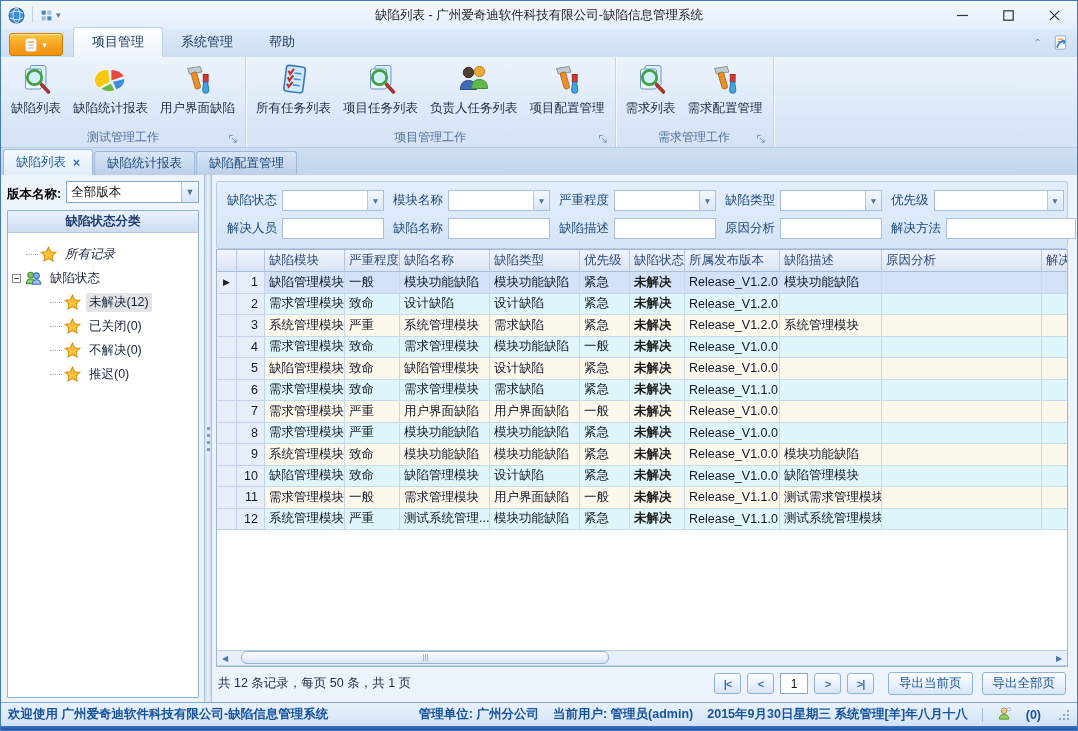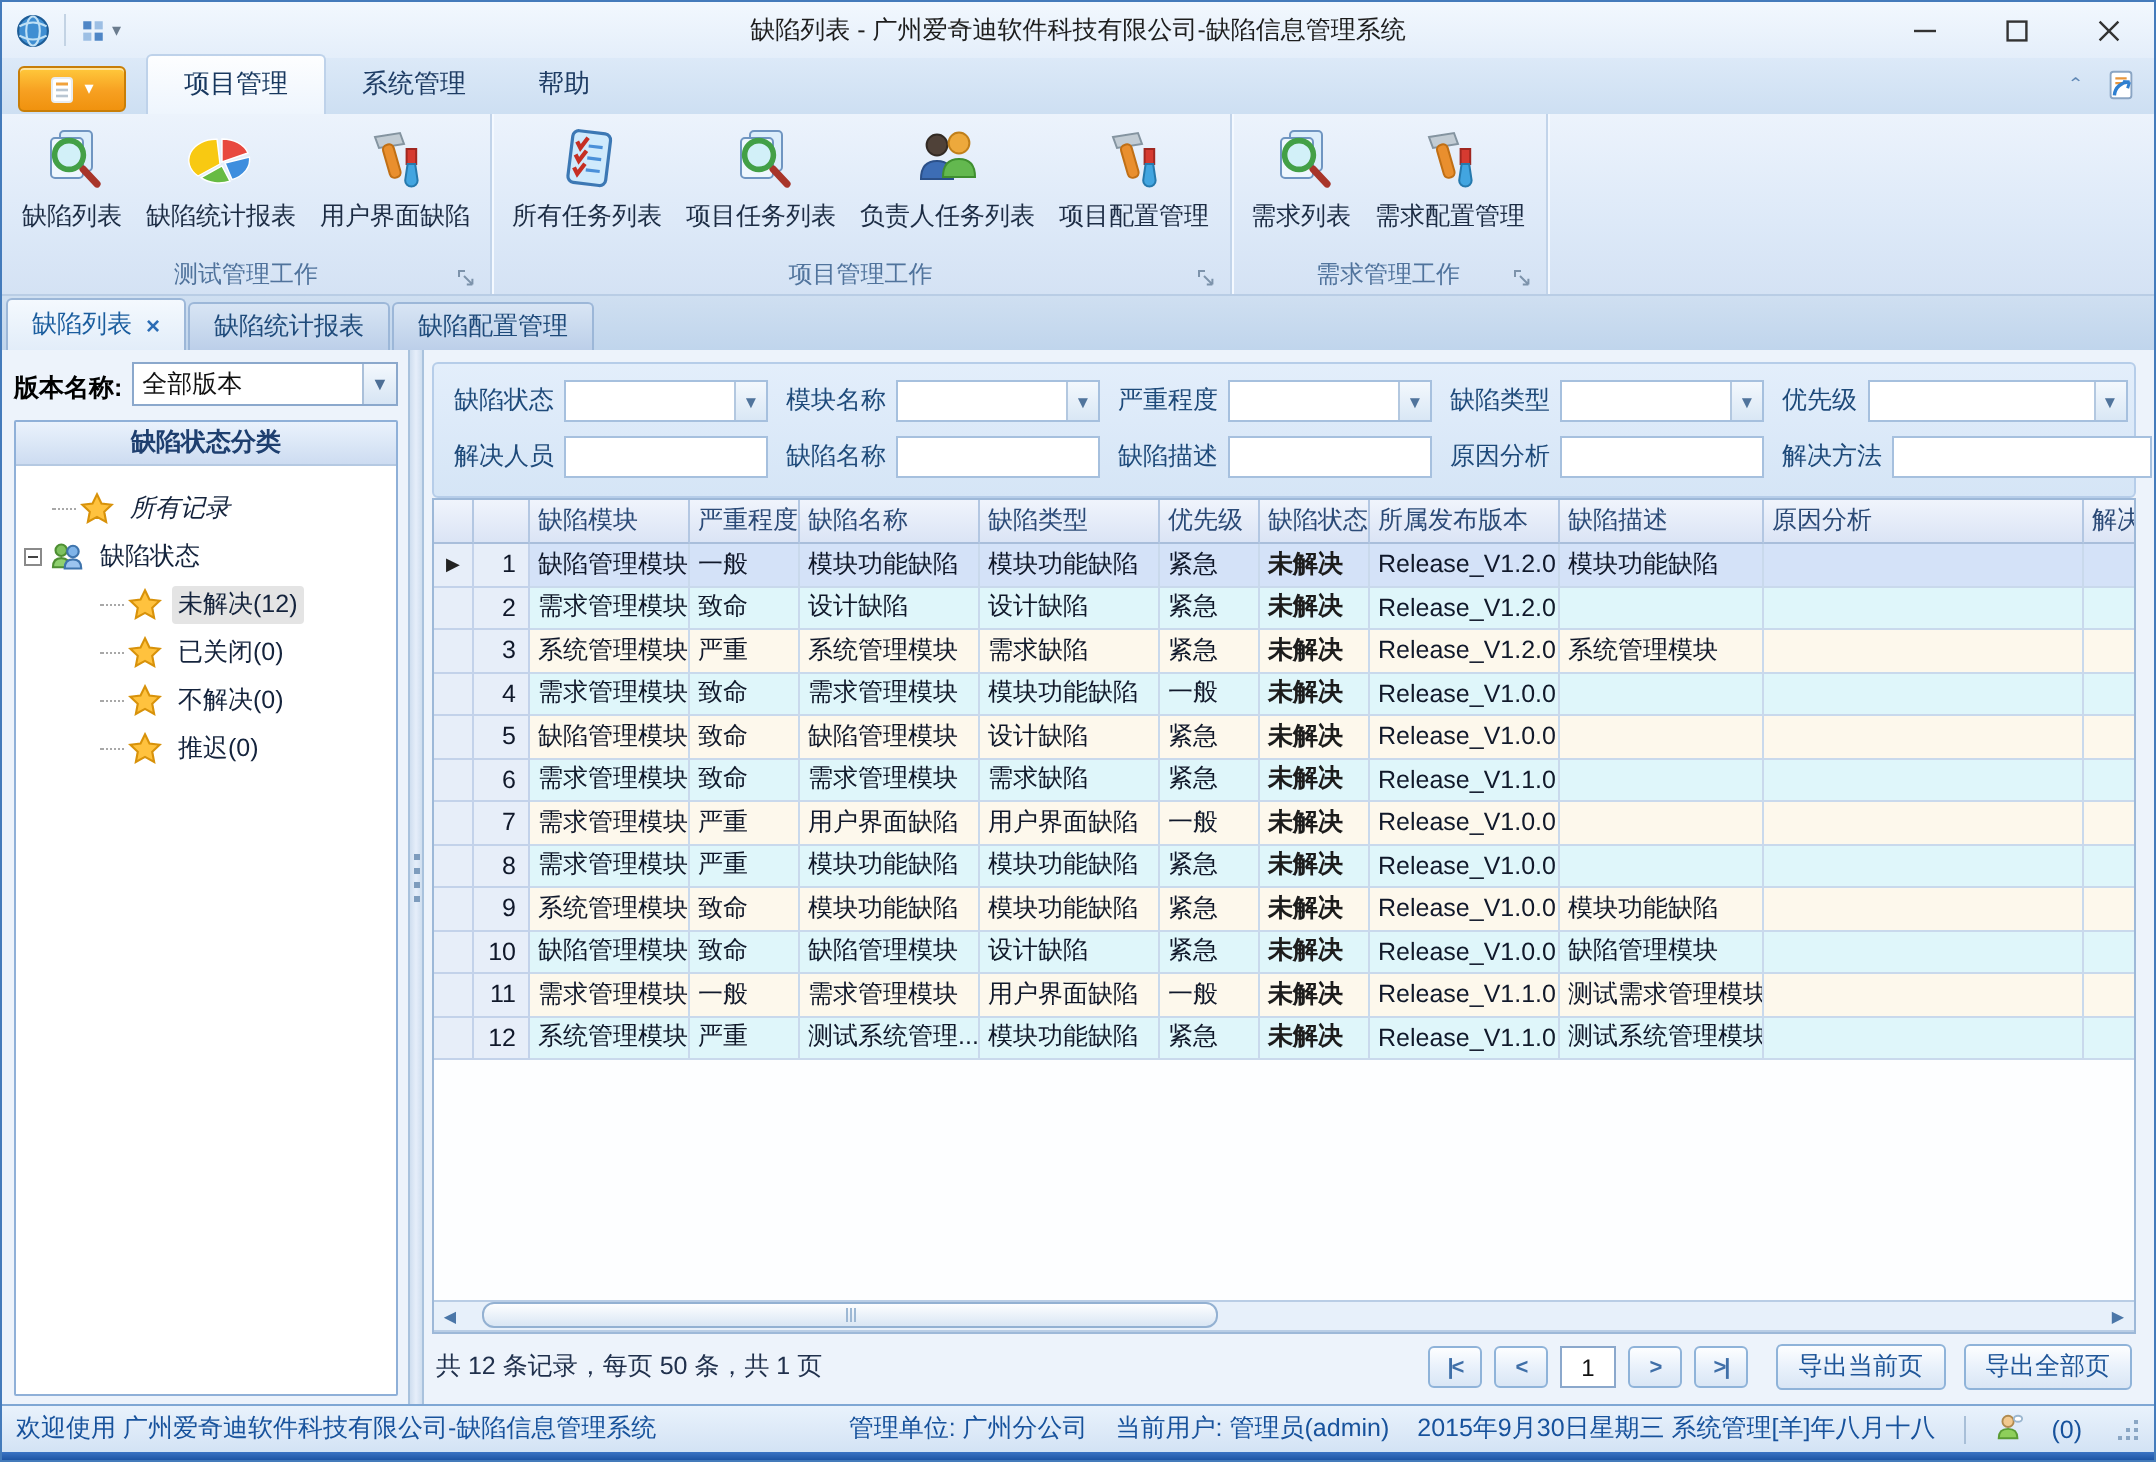--- a/index.html
+++ b/index.html
@@ -135,21 +135,21 @@
   .pager-info { color:#20304c; }
   .pager-nav { margin-left:auto; display:flex; align-items:center; gap:6px; }
   .pg-btn { width:27px; height:21px; font-size:11px; padding:0; color:#3f6fa8; font-weight:bold; letter-spacing:-1px; }
   .pg-input { width:28px; height:21px; border:1px solid #8ba8cc; background:#fff; text-align:center; font-size:12px; color:#111;
     font-family:inherit; }
   .pg-export { display:flex; gap:9px; margin-left:14px; }
   .pg-export .btn { padding:0 10px; }
 
   
   .statusbar { height:28px; flex:none; border-top:1px solid #7fa7d4; background:linear-gradient(#e9f2fc,#cfe0f3);
-    display:flex; align-items:center; padding:0 8px 4px 7px; position:relative; font-weight:normal; color:#17529c; }
+    display:flex; align-items:center; padding:0 8px 4px 7px; position:relative; font-weight:bold; color:#17529c; }
   .statusbar::after { content:""; position:absolute; left:0; right:0; bottom:0; height:4px;
     background:linear-gradient(#3a74c4,#1e55a4); }
   .sb-right { margin-left:auto; display:flex; align-items:center; gap:14px; }
   .sb-sep { width:1px; height:14px; background:#a8bfd8; }
   .sb-user-icon svg { width:15px; height:15px; }
   .sb-grip { display:flex; flex-direction:column; gap:2px; margin-left:4px; }
   .sb-grip span { display:flex; gap:2px; justify-content:flex-end; }
   .sb-grip i { width:2px; height:2px; background:#8aa6c4; display:block; }
 </style>
 </head>

